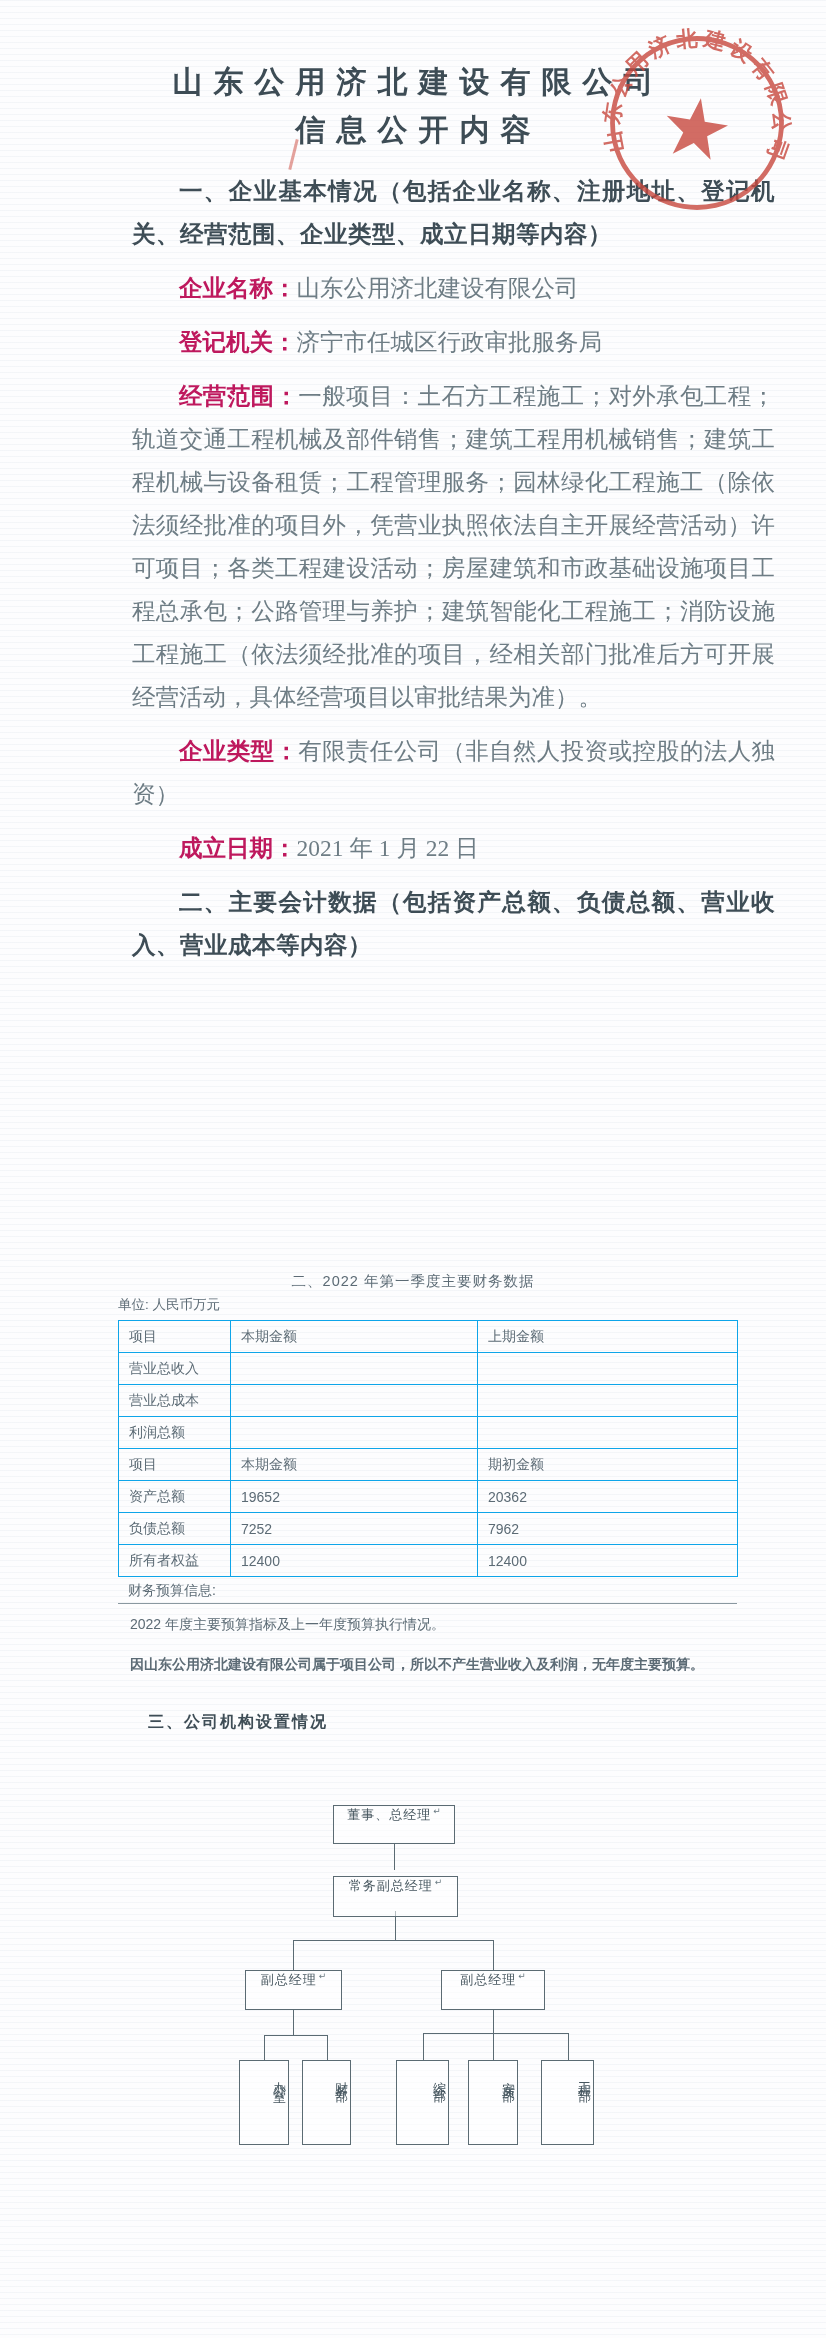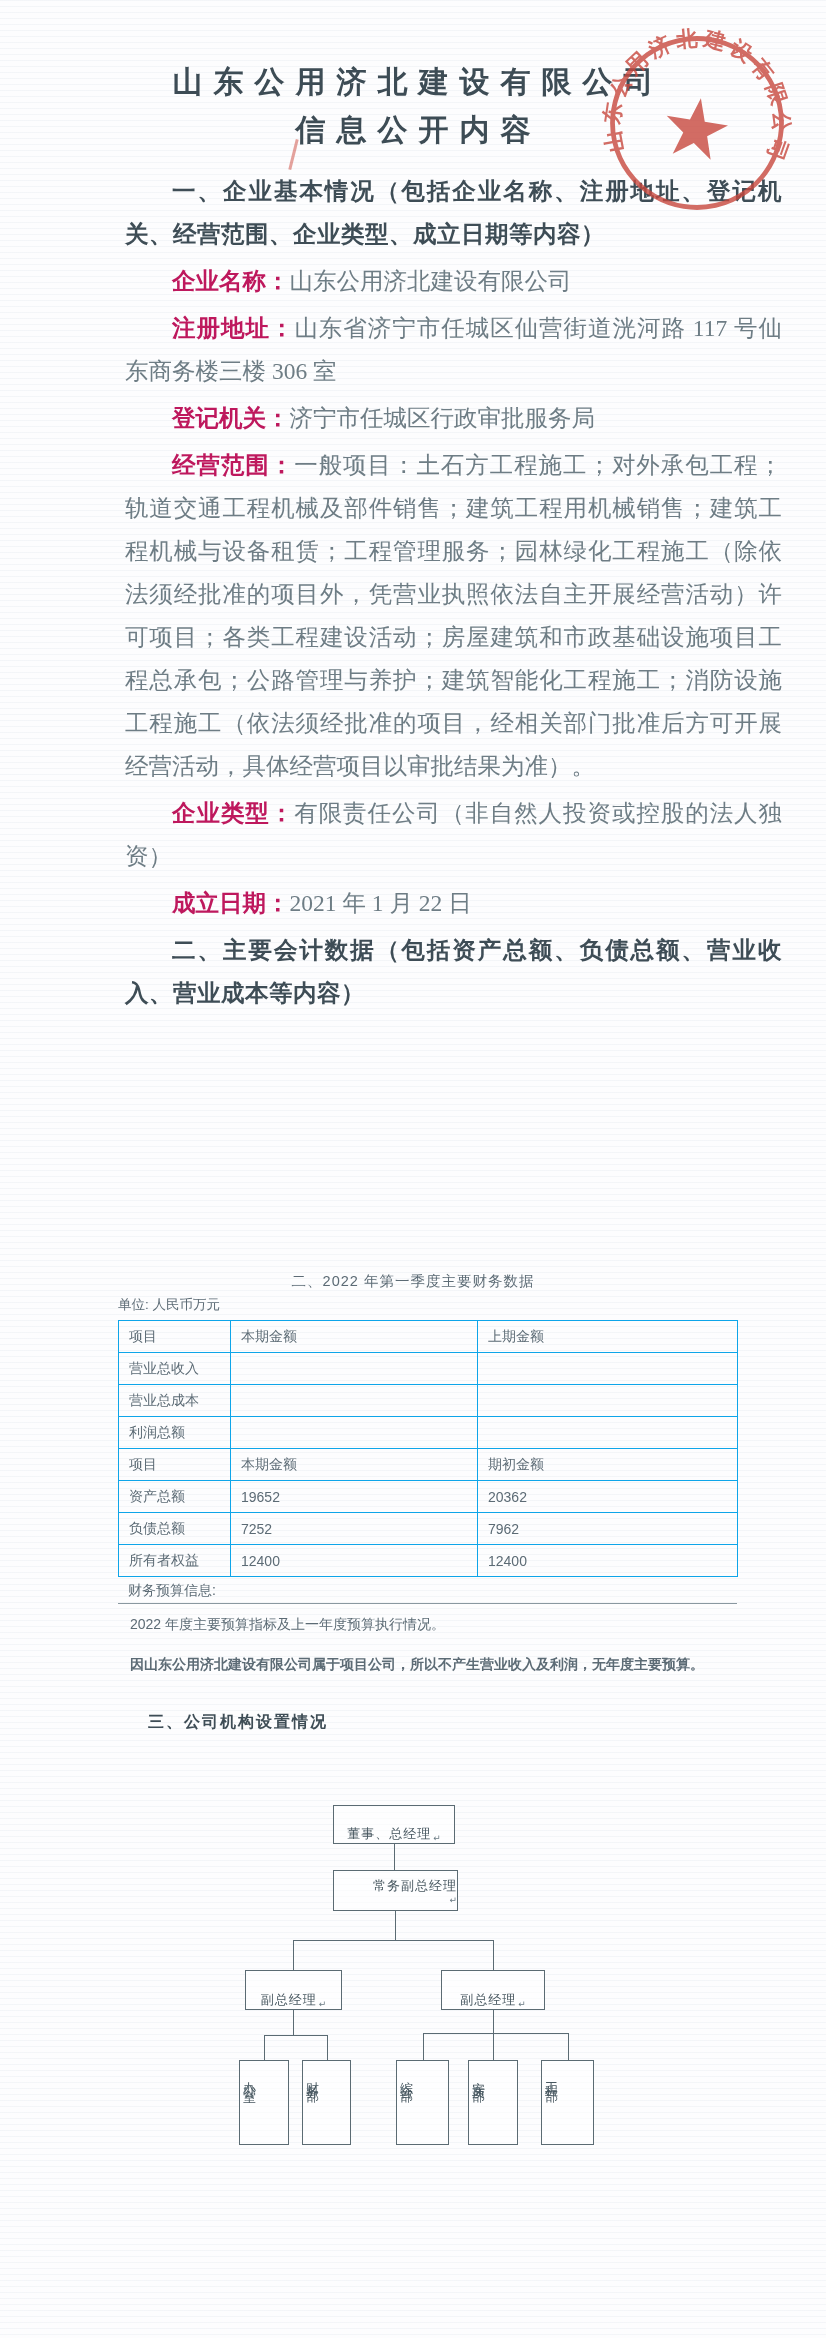--- a/index.html
+++ b/index.html
@@ -15,21 +15,21 @@
   .p1{position:absolute;top:58px;left:0;width:826px;}
   .p1-title{
     text-align:center;font-size:30px;font-weight:bold;color:#3d4c55;
     letter-spacing:11px;text-indent:11px;line-height:48px;
     font-family:"Liberation Serif","DejaVu Serif",serif;
   }
   .p1-body{
     margin-top:16px;padding:0 40px 0 121px;
     font-size:23.5px;line-height:43px;color:#6e7d85;text-align:justify;
   }
-  .p1-body p{margin:4px;text-indent:2em;}
+  .p1-body p{margin:11px;text-indent:2em;}
   .heading{
     font-weight:bold;color:#3e4d56;
     font-family:"Liberation Sans","DejaVu Sans",sans-serif;
     letter-spacing:0.5px;
   }
   .field-label{font-weight:bold;color:#be185d;}
   
   .seal{position:absolute;left:601px;top:27px;width:192px;height:192px;
         transform:rotate(9deg);opacity:0.8;pointer-events:none;}
   .pen-mark{position:absolute;left:292px;top:139px;width:3px;height:31px;
@@ -49,38 +49,37 @@
         border-bottom:1px solid #8a98a0;}
   .p2-para{position:absolute;left:130px;font-size:14px;line-height:25px;}
   .s3-heading{position:absolute;top:1712px;left:148px;font-size:16px;font-weight:bold;
         color:#3e4d56;letter-spacing:2px;
         font-family:"Liberation Sans","DejaVu Sans",sans-serif;}
   
   .org{position:absolute;top:1795px;left:0;width:826px;height:370px;
         font-family:"Liberation Sans","DejaVu Sans",sans-serif;
         font-size:13px;color:#46565f;}
   .obox{position:absolute;border:1px solid #5b6b73;box-sizing:border-box;
-        display:flex;align-items:flex-end;justify-content:center;
+        display:flex;align-items:flex-start;justify-content:center;
         background:rgba(255,255,255,0.55);letter-spacing:1px;}
   .vbox{writing-mode:vertical-rl;text-orientation:upright;letter-spacing:4px;
         justify-content:flex-start;padding-top:10px;}
   .ret{font-size:9px;color:#6b7b84;letter-spacing:0;margin-left:2px;}
   .oline{position:absolute;background:#5b6b73;}
 </style>
 </head>
 <body>
 
 <div class="p1">
   <div class="p1-title">山东公用济北建设有限公司</div>
   <div class="p1-title">信息公开内容</div>
 
   <div class="p1-body">
     <p class="heading">一、企业基本情况（包括企业名称、注册地址、登记机关、经营范围、企业类型、成立日期等内容）</p>
     <p><span class="field-label">企业名称：</span><span>山东公用济北建设有限公司</span></p>
-    <p><span class="field-label">注册地址：</span><span>山东省济宁市任城区仙营街道洸河路 117 号仙东商务楼三楼 306 室</span></p>
     <p><span class="field-label">登记机关：</span><span>济宁市任城区行政审批服务局</span></p>
     <p><span class="field-label">经营范围：</span><span>一般项目：土石方工程施工；对外承包工程；轨道交通工程机械及部件销售；建筑工程用机械销售；建筑工程机械与设备租赁；工程管理服务；园林绿化工程施工（除依法须经批准的项目外，凭营业执照依法自主开展经营活动）许可项目；各类工程建设活动；房屋建筑和市政基础设施项目工程总承包；公路管理与养护；建筑智能化工程施工；消防设施工程施工（依法须经批准的项目，经相关部门批准后方可开展经营活动，具体经营项目以审批结果为准）。</span></p>
     <p><span class="field-label">企业类型：</span><span>有限责任公司（非自然人投资或控股的法人独资）</span></p>
     <p><span class="field-label">成立日期：</span><span>2021 年 1 月 22 日</span></p>
     <p class="heading">二、主要会计数据（包括资产总额、负债总额、营业收入、营业成本等内容）</p>
   </div>
 </div>
 
 <svg class="seal" viewBox="-100 -100 200 200">
   <circle r="88" fill="none" stroke="#c8483e" stroke-width="5"></circle>
@@ -166,21 +165,21 @@
   <div class="oline" style="left:493px;top:215px;width:1px;height:23px;"></div>
   <div class="oline" style="left:423px;top:238px;width:145px;height:1px;"></div>
   <div class="oline" style="left:423px;top:238px;width:1px;height:27px;"></div>
   <div class="oline" style="left:493px;top:238px;width:1px;height:27px;"></div>
   <div class="oline" style="left:568px;top:238px;width:1px;height:27px;"></div>
 
   <div class="obox" style="left:333px;top:10px;width:122px;height:39px;">
     <span>董事、总经理</span>
       <span class="ret">↵</span>
   </div>
-  <div class="obox" style="left:333px;top:75px;width:125px;height:41px;flex-direction:column;">
+  <div class="obox" style="left:333px;top:81px;width:125px;height:41px;">
     <span>常务副总经理</span>
       <span class="ret">↵</span>
   </div>
   <div class="obox" style="left:245px;top:175px;width:97px;height:40px;">
     <span>副总经理</span>
       <span class="ret">↵</span>
   </div>
   <div class="obox" style="left:441px;top:175px;width:104px;height:40px;">
     <span>副总经理</span>
       <span class="ret">↵</span>

